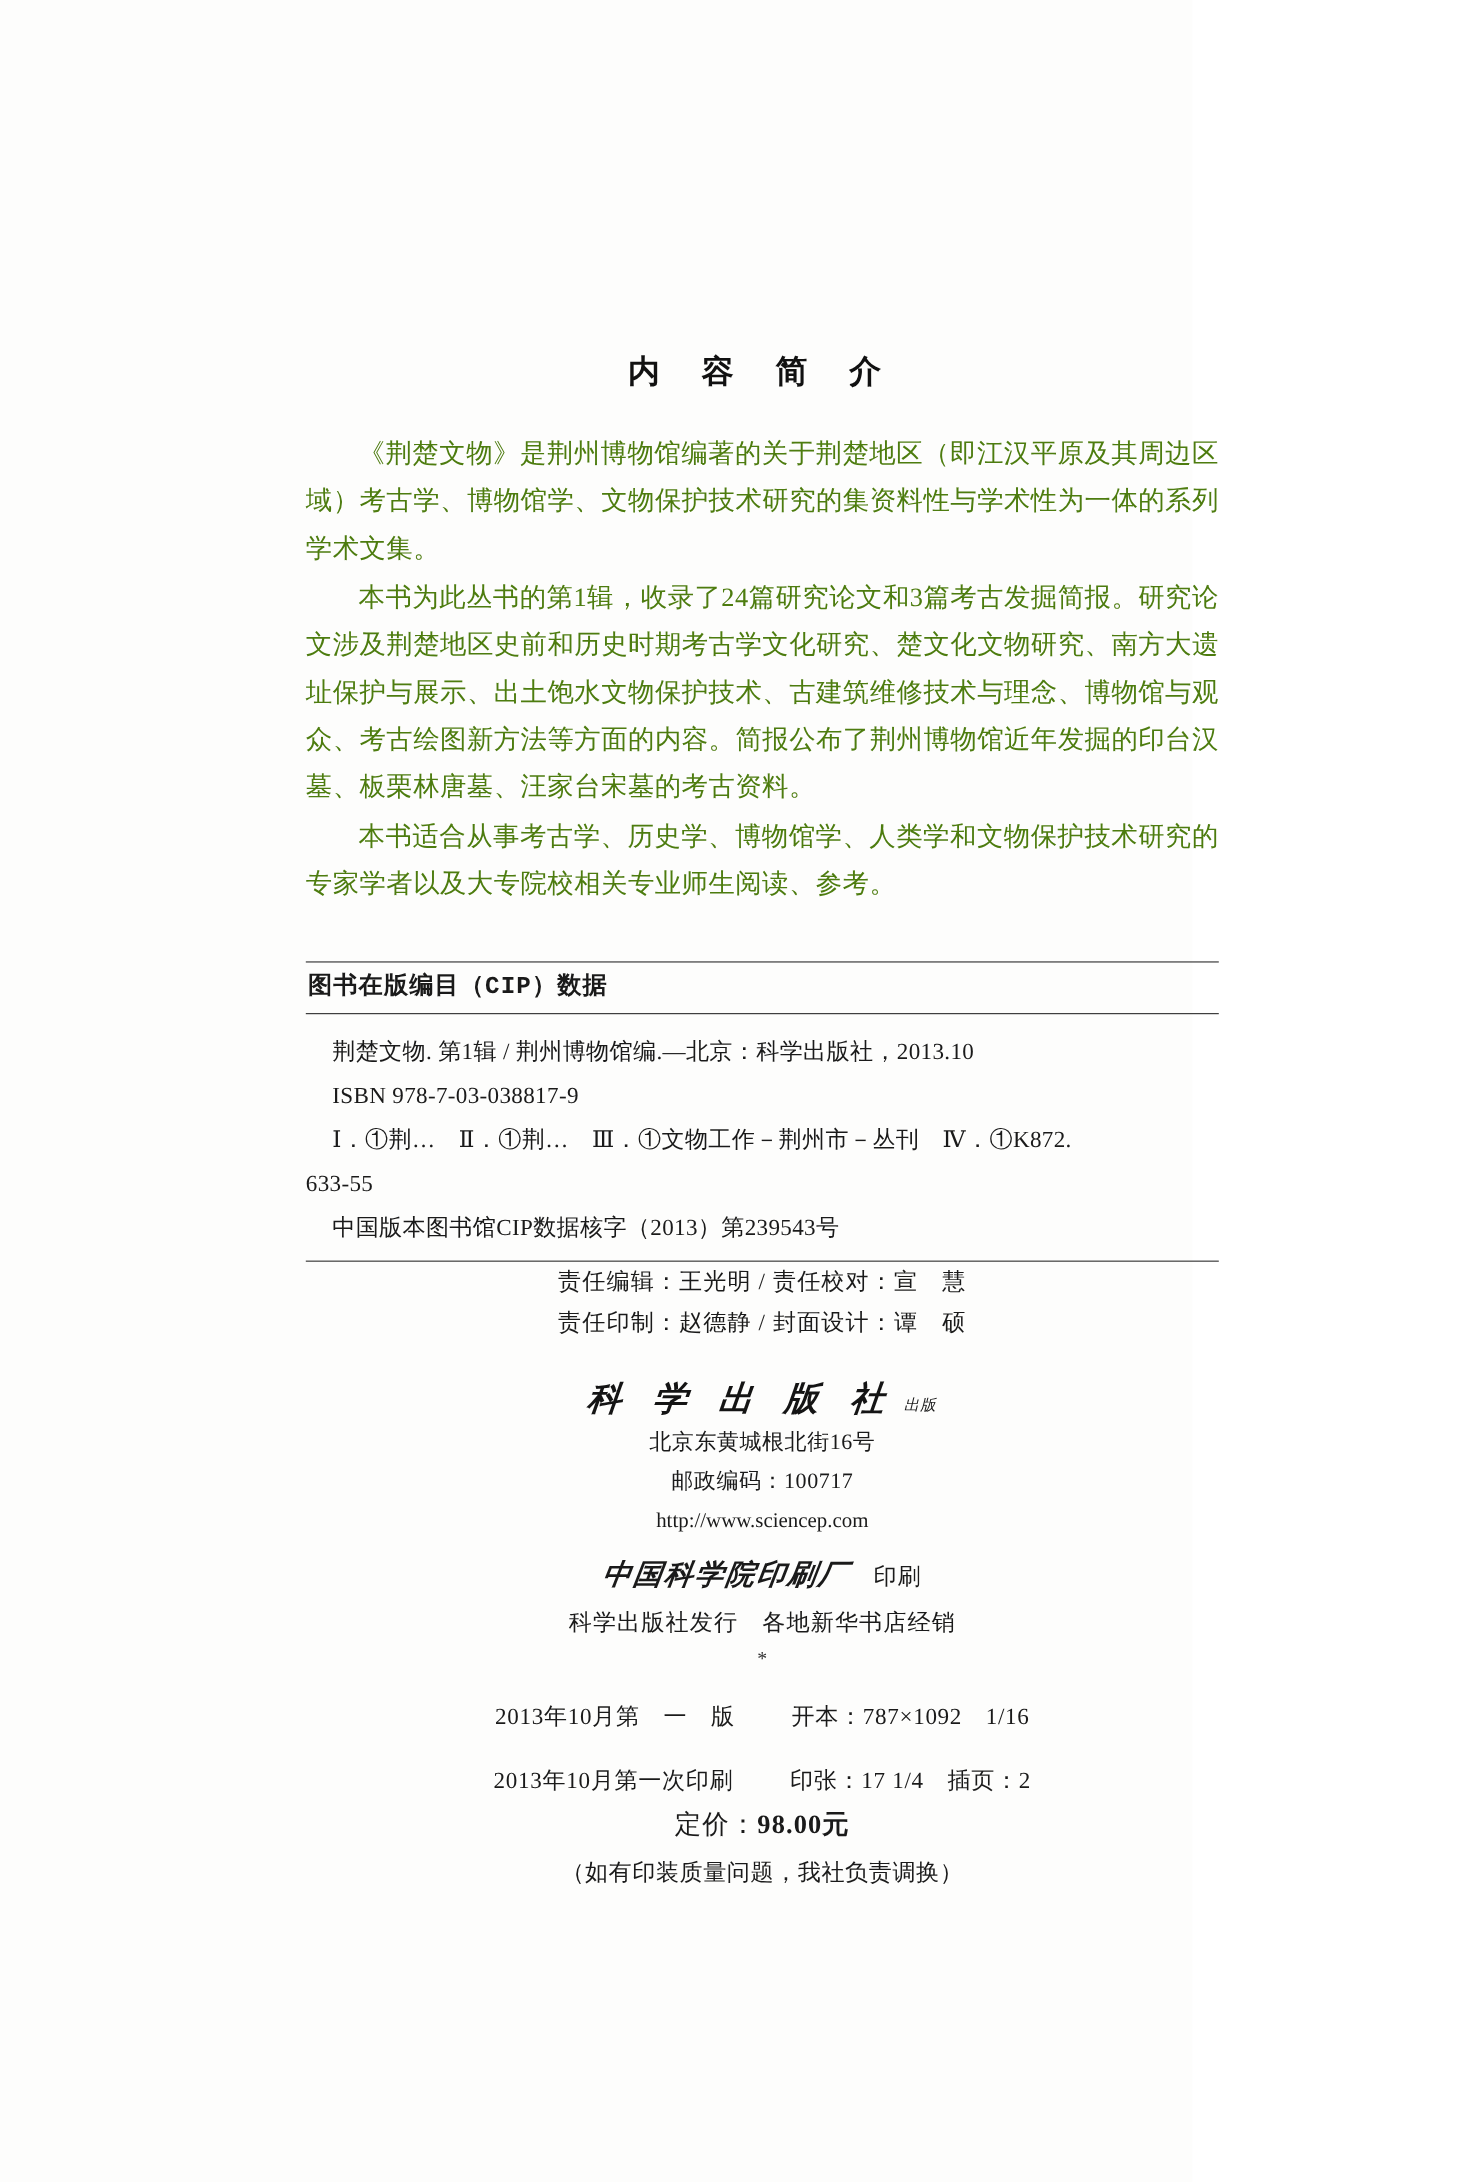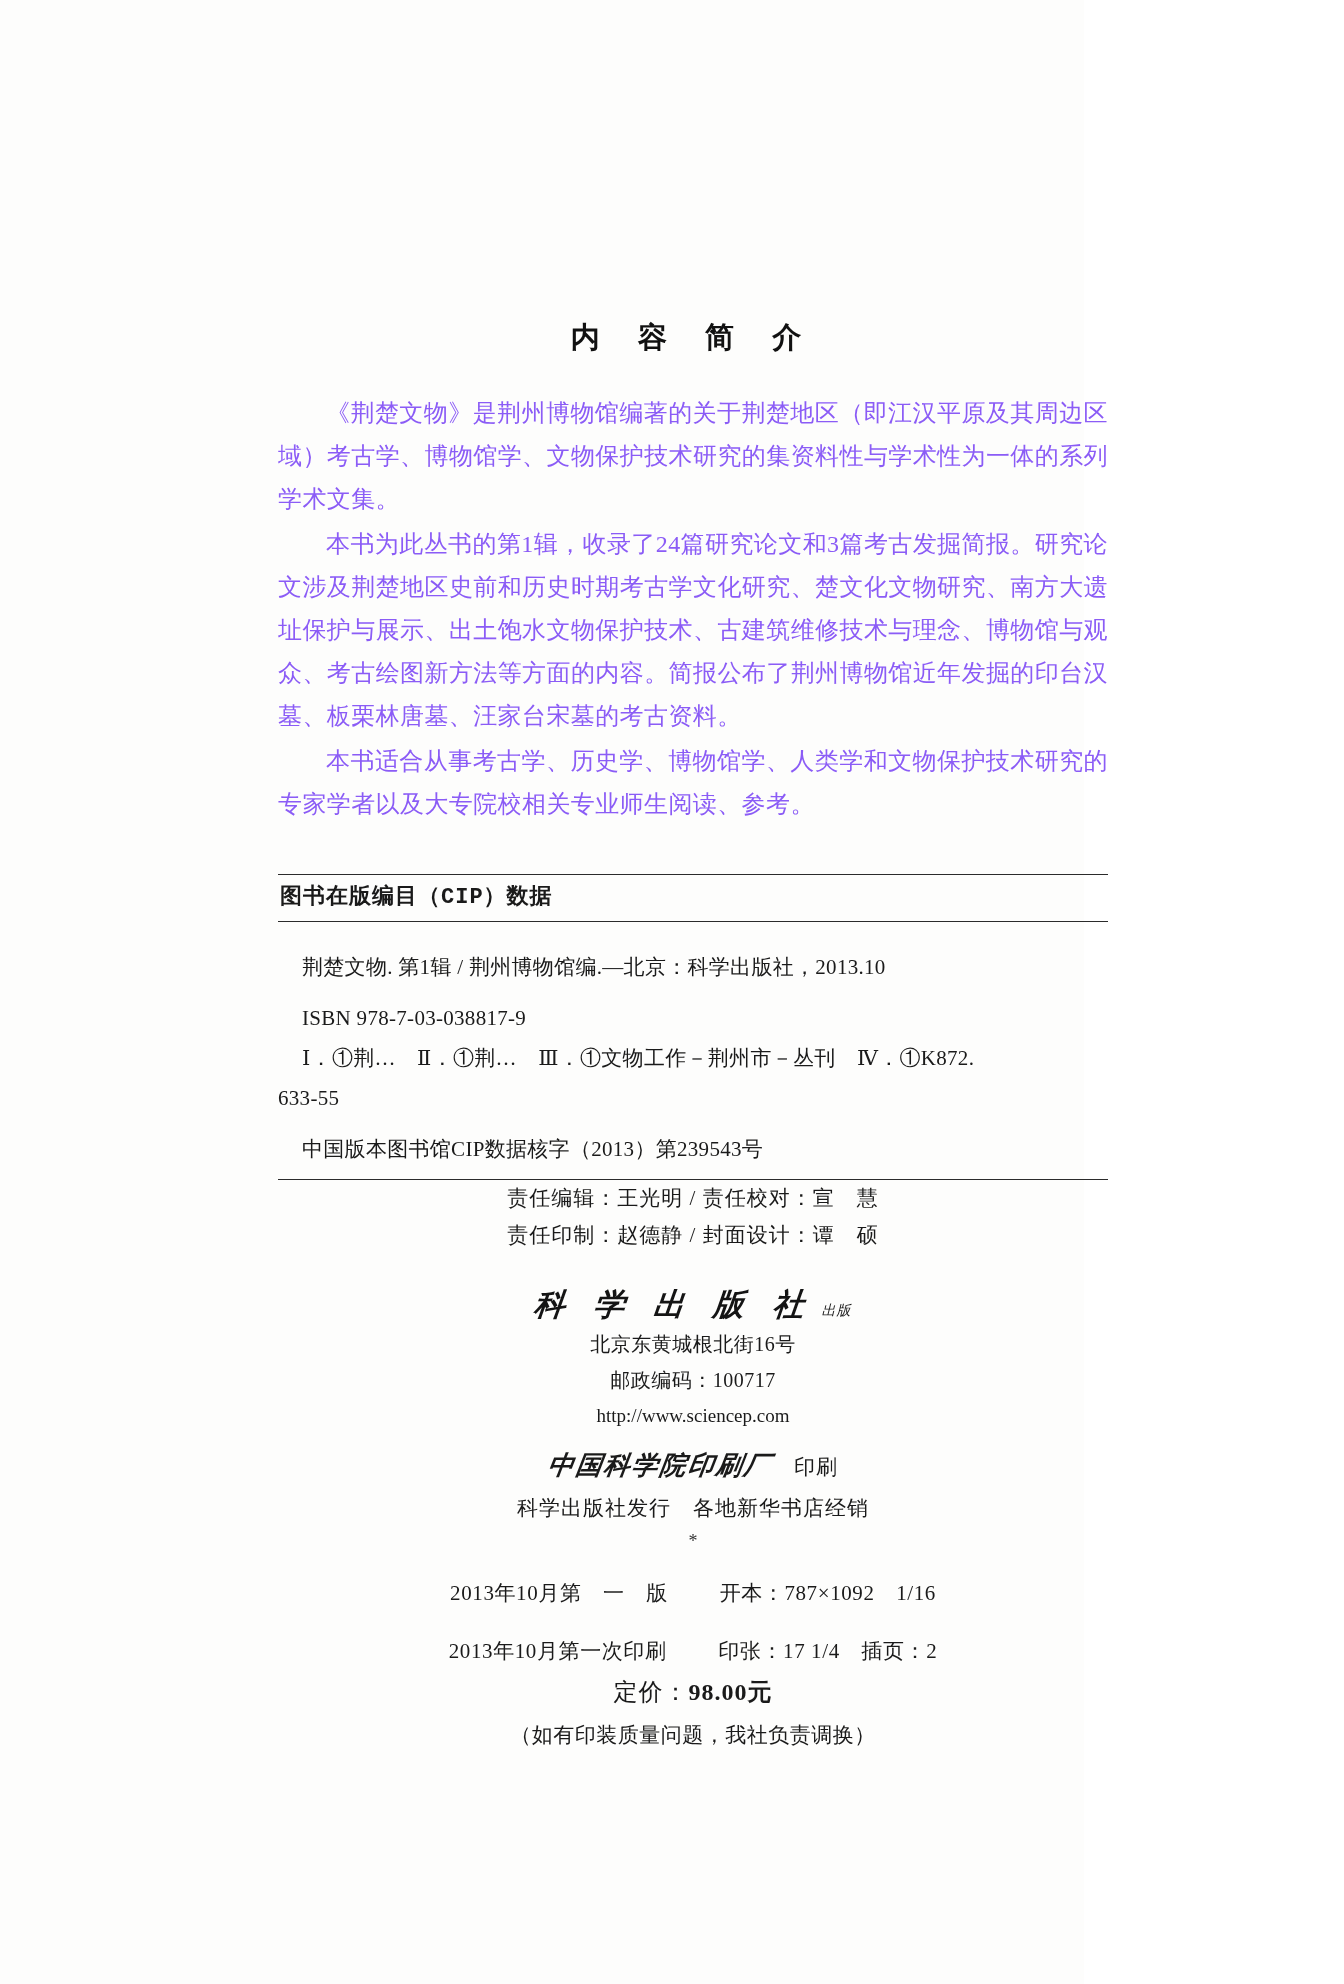--- a/index.html
+++ b/index.html
@@ -40,21 +40,21 @@
     margin-bottom: 34px;
     font-family: "DejaVu Serif", "Liberation Serif", serif;
   }
   .abstract p {
     margin: 0 0 2px 0;
     font-size: 24px;
     line-height: 43px;
     text-indent: 48px;
     text-align: justify;
     letter-spacing: 0.4px;
-    color: #8b5cf6;
+    color: #4d7c0f;
   }
 
   
   .cip {
     margin-top: 48px;
   }
   .rule {
     border: 0;
     border-top: 1px solid #2b2b2b;
     margin: 0;
@@ -69,21 +69,20 @@
   .cip-body {
     padding: 14px 0 10px 0;
   }
   .cip-body .line {
     font-size: 21px;
     line-height: 40px;
     letter-spacing: 0.3px;
   }
   .cip-body .indent {
     text-indent: 24px;
-    margin-top: 11px;
   }
   .cip-body .center-ish {
     text-indent: 24px;
   }
 
   
   .credits {
     text-align: center;
   }
   .credits .line {

